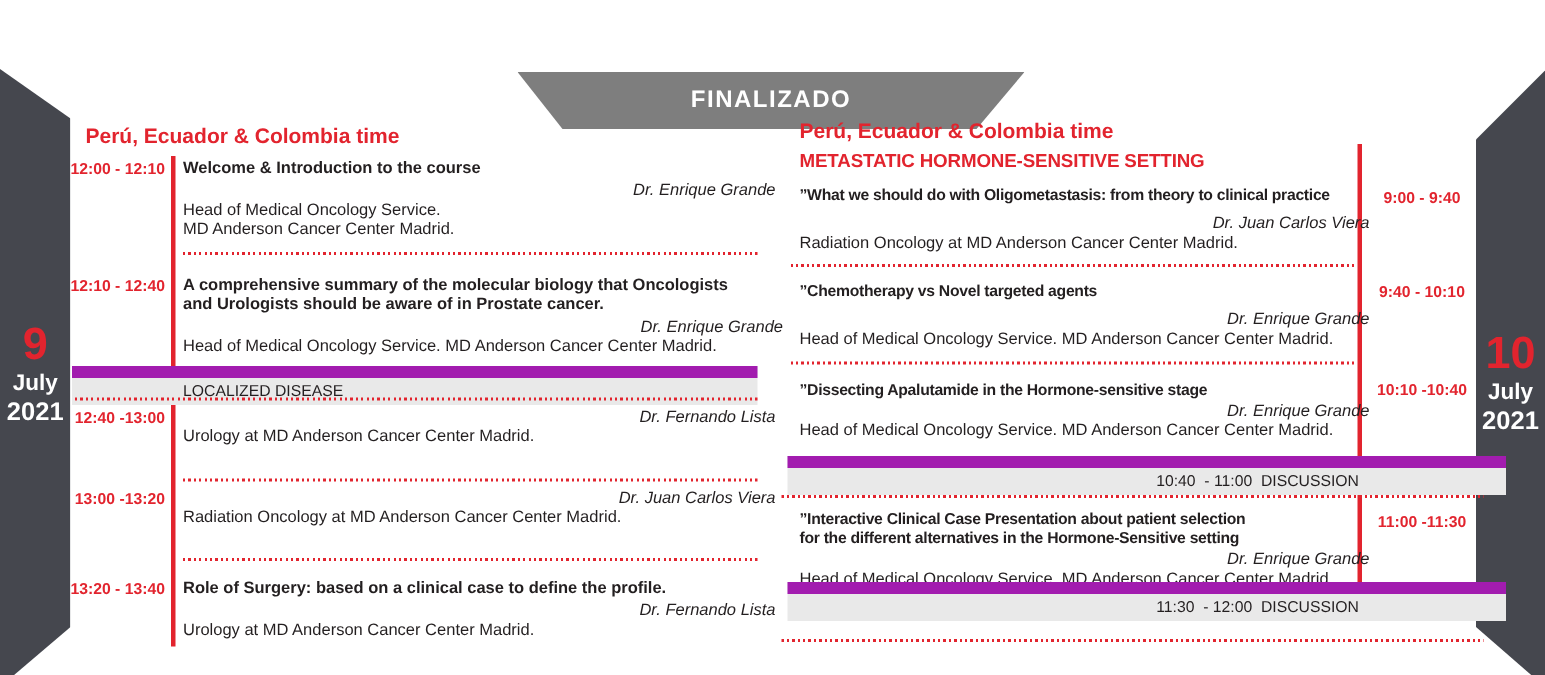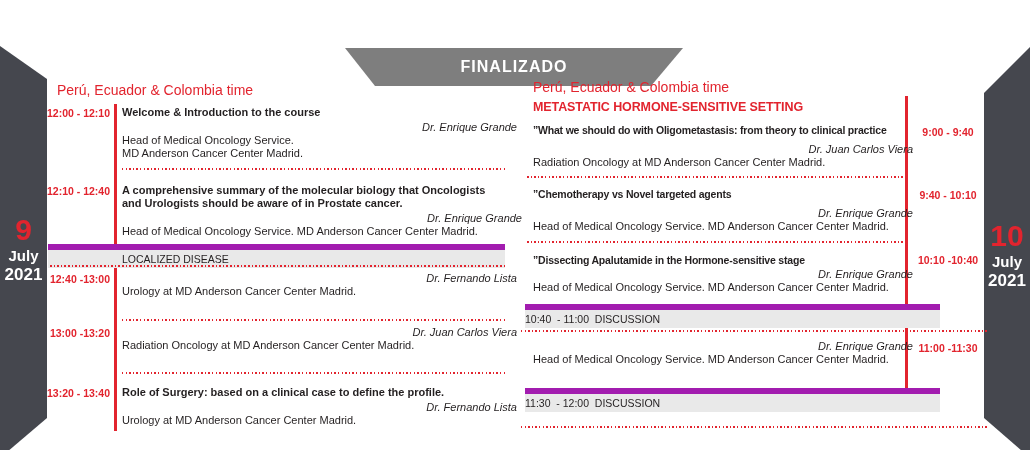--- a/index.html
+++ b/index.html
@@ -16,32 +16,32 @@
   }
   
   .ribbon{position:absolute;top:46px;width:47px;height:412px;background:var(--dark);}
   .ribbon.left{left:0;clip-path:polygon(0 0,100% 33px,100% 372px,0 412px);}
   .ribbon.right{left:984px;width:46px;clip-path:polygon(0 47px,100% 1px,100% 412px,0 372px);}
   .rib-date{position:absolute;left:0;width:100%;text-align:center;color:#fff;font-weight:bold;}
   .rib-day{font-size:30px;line-height:32px;color:var(--red);}
   .rib-month{font-size:15px;line-height:19px;}
   .rib-year{font-size:17px;line-height:19px;}
   
-  .tz{position:absolute;color:var(--red);font-weight:normal;font-size:14px;}
+  .tz{position:absolute;color:var(--red);font-weight:bold;font-size:14px;}
   .setting{position:absolute;color:var(--red);font-weight:bold;font-size:12.5px;letter-spacing:-0.1px;}
   
   .vline{position:absolute;width:3px;background:var(--red);}
   
   .dots{position:absolute;height:2px;
     background:repeating-linear-gradient(to right,var(--red) 0 1.5px,transparent 1.5px 3.6px);}
   
-  .secbar{position:absolute;background:#e9e9e9;border-top:6px solid #a21caf;height:18px;
+  .secbar{position:absolute;background:#e9e9e9;border-top:8px solid #a21caf;height:18px;
     line-height:18px;font-size:10.5px;color:#231f20;box-sizing:content-box;white-space:pre;}
   .secbar.loc{left:48px;top:244px;width:383px;padding-left:74px;text-align:left;}
-  .secbar.disc{left:525px;width:381px;padding-right:34px;text-align:left;}
+  .secbar.disc{left:525px;width:381px;padding-right:98px;text-align:right;}
   
   .s-time{position:absolute;font-weight:bold;font-size:10.5px;color:var(--red);white-space:pre;}
   .ltime{left:40px;width:70px;text-align:right;}
   .rtime{left:908px;width:80px;text-align:center;}
   .content{position:absolute;}
   .s-title{font-weight:bold;font-size:11px;line-height:13px;margin:0 0 2px 0;white-space:pre-line;}
   .s-speaker{font-style:italic;font-size:11px;line-height:13px;text-align:right;}
   .s-desc{font-size:11px;line-height:12.5px;white-space:pre-line;}
   .col-right .s-title{font-size:10.5px;letter-spacing:-0.2px;margin-bottom:6px;}
 </style>
@@ -142,20 +142,22 @@
       <div class="s-title" style="margin-bottom:1px">”Dissecting Apalutamide in the Hormone-sensitive stage</div>
       <div class="s-speaker">Dr. Enrique Grande</div>
       <div class="s-desc">Head of Medical Oncology Service. MD Anderson Cancer Center Madrid.</div>
     </div>
 
     <div class="secbar disc" style="top:304px">10:40  - 11:00  DISCUSSION</div>
     <div class="dots" style="left:521px;top:330px;width:468px"></div>
 
     <div class="s-time rtime" style="top:342px">11:00 -11:30</div>
     <div class="content" style="left:533px;top:340px;width:380px">
+      <div class="s-title" style="margin-bottom:1px">”Interactive Clinical Case Presentation about patient selection
+for the different alternatives in the Hormone-Sensitive setting</div>
       <div class="s-speaker">Dr. Enrique Grande</div>
       <div class="s-desc">Head of Medical Oncology Service. MD Anderson Cancer Center Madrid.</div>
     </div>
 
     <div class="secbar disc" style="top:388px">11:30  - 12:00  DISCUSSION</div>
     <div class="dots" style="left:521px;top:426px;width:468px"></div>
   </div>
 
 </div>
 

